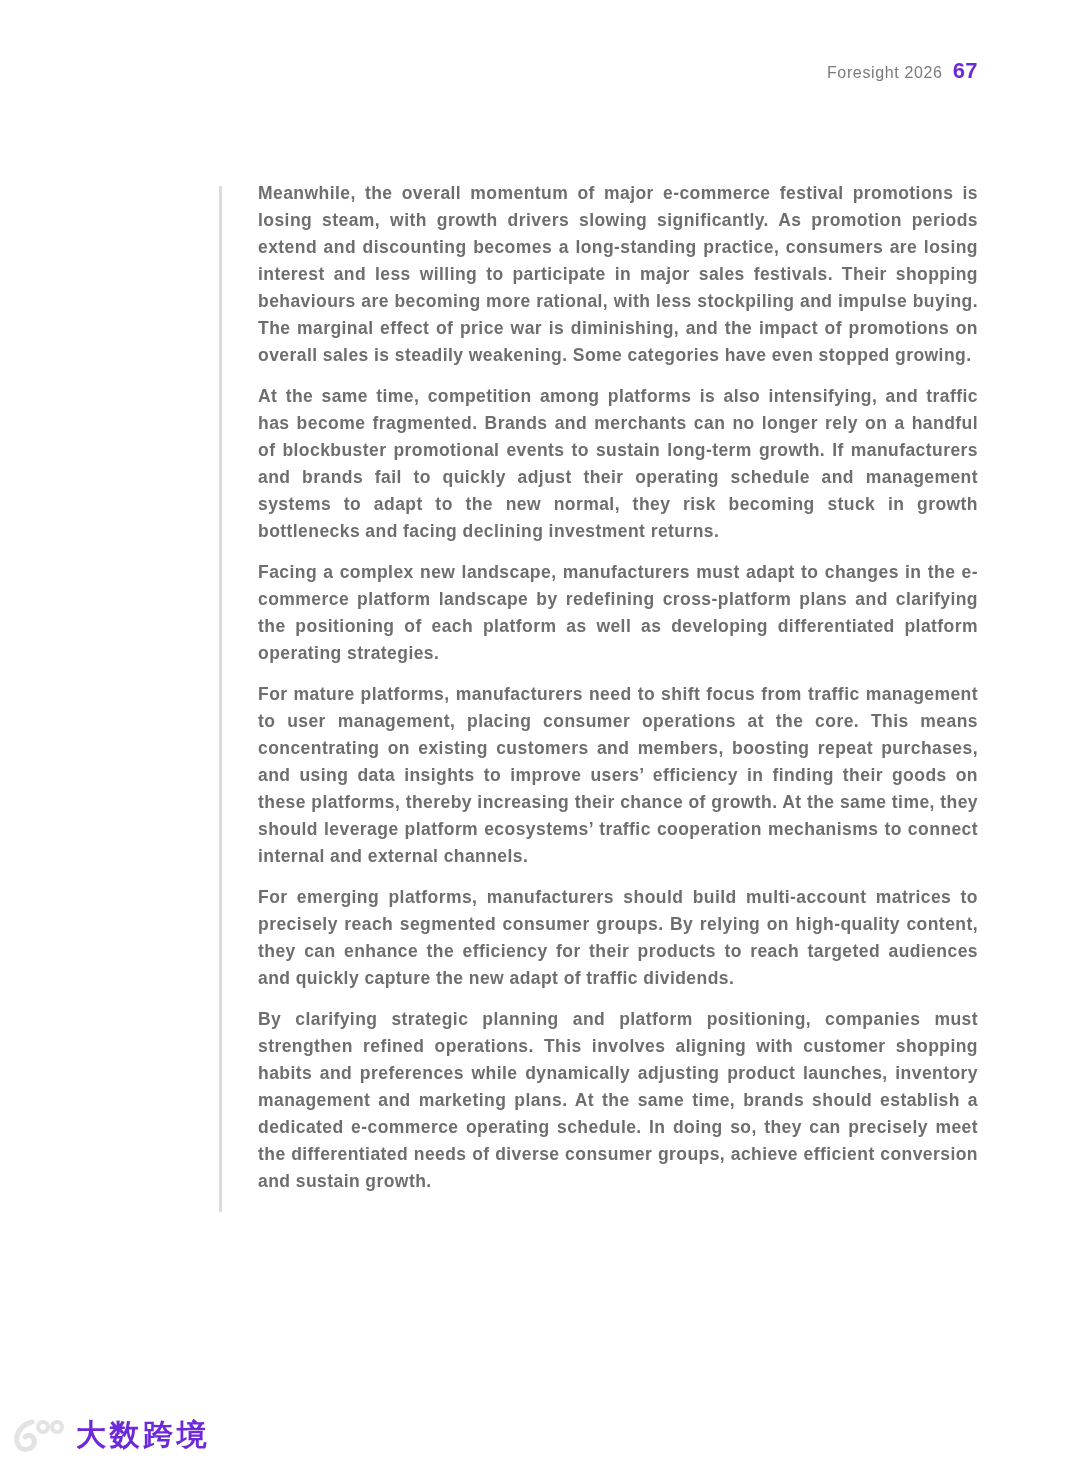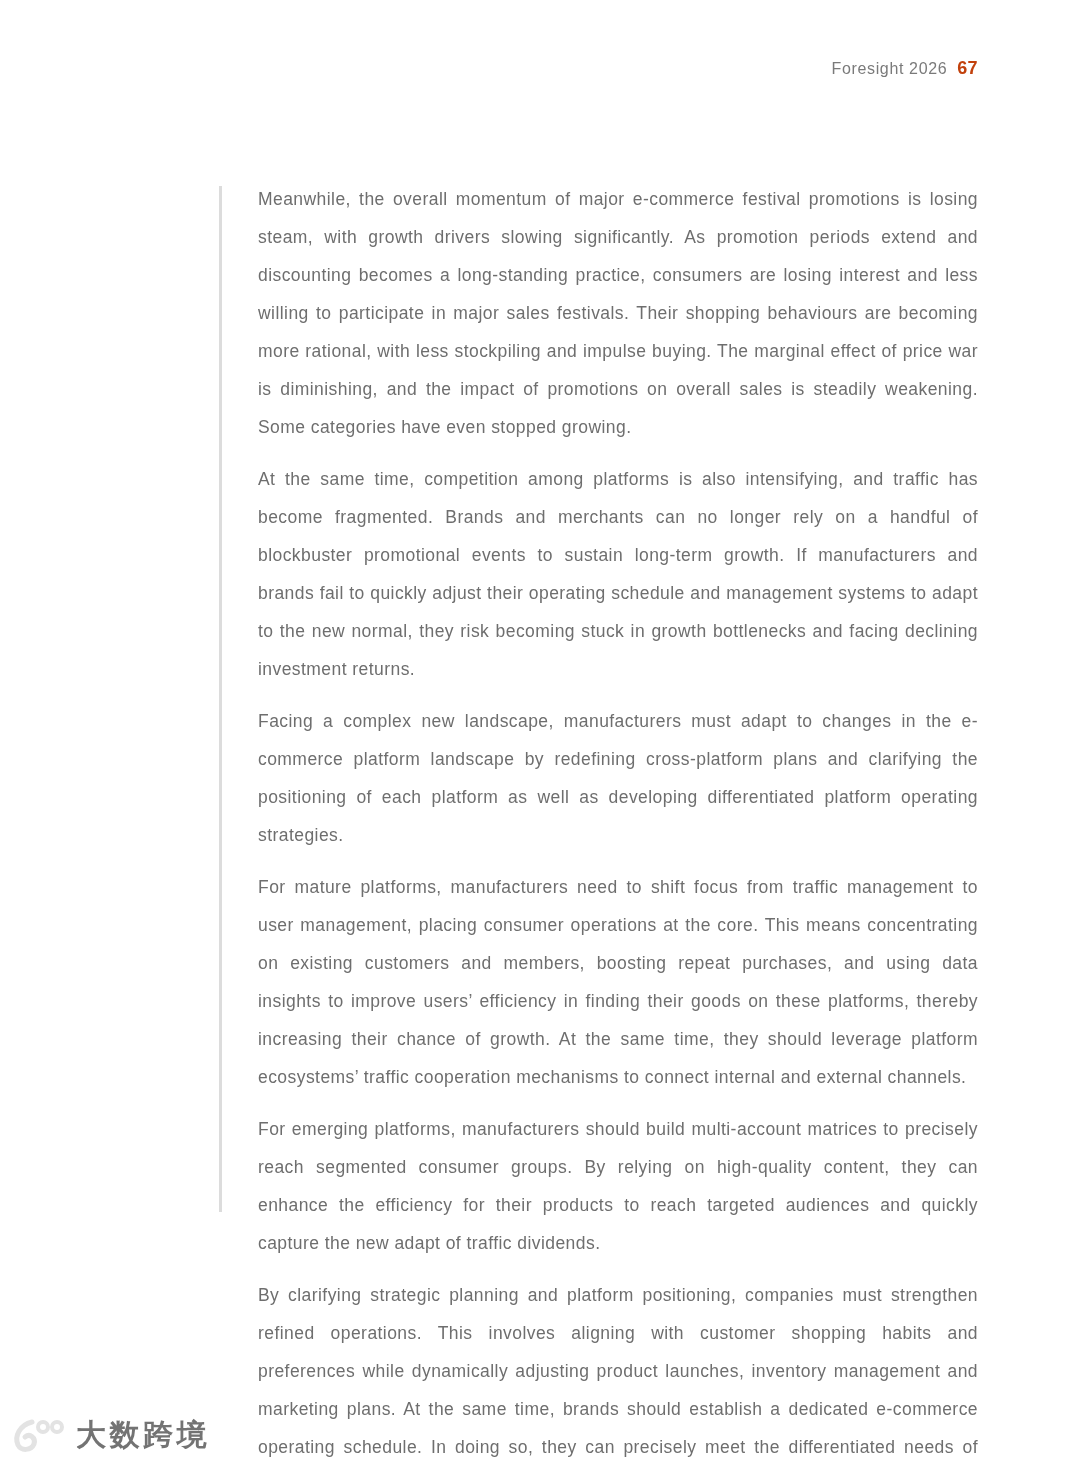--- a/index.html
+++ b/index.html
@@ -20,63 +20,63 @@
     align-items: baseline;
     gap: 10px;
   }
   .header .title {
     font-size: 16px;
     letter-spacing: 0.04em;
     color: #7a7a7a;
     font-weight: 400;
   }
   .header .pagenum {
-    font-size: 18px;
-    color: #c2410c;
+    font-size: 22px;
+    color: #6d28d9;
     font-weight: 700;
     letter-spacing: 0.02em;
   }
   .accent-bar {
     position: absolute;
     left: 219px;
     top: 186px;
     width: 3px;
     height: 1026px;
     background: #dcdcdc;
   }
   .content {
     position: absolute;
     left: 258px;
     top: 180px;
     width: 720px;
   }
   .content p {
     font-size: 17.5px;
-    line-height: 38px;
+    line-height: 27px;
     color: #6e6e6e;
-    font-weight: 400;
+    font-weight: 700;
     letter-spacing: 0.025em;
     text-align: justify;
     margin: 0 0 14px 0;
   }
   .content p:last-child { margin-bottom: 0; }
   .watermark {
     position: absolute;
     left: 10px;
     bottom: 10px;
     display: flex;
     align-items: center;
     gap: 10px;
     color: #e3e3e3;
   }
   .watermark .wm-text {
     font-size: 30px;
     font-weight: 700;
     letter-spacing: 0.12em;
-    color: #737373;
+    color: #6d28d9;
     font-family: "DejaVu Sans", "Liberation Sans", sans-serif;
   }
   .watermark svg { display: block; }
 </style>
 </head>
 <body>
 
 <div class="page">
 
   <div class="header">

